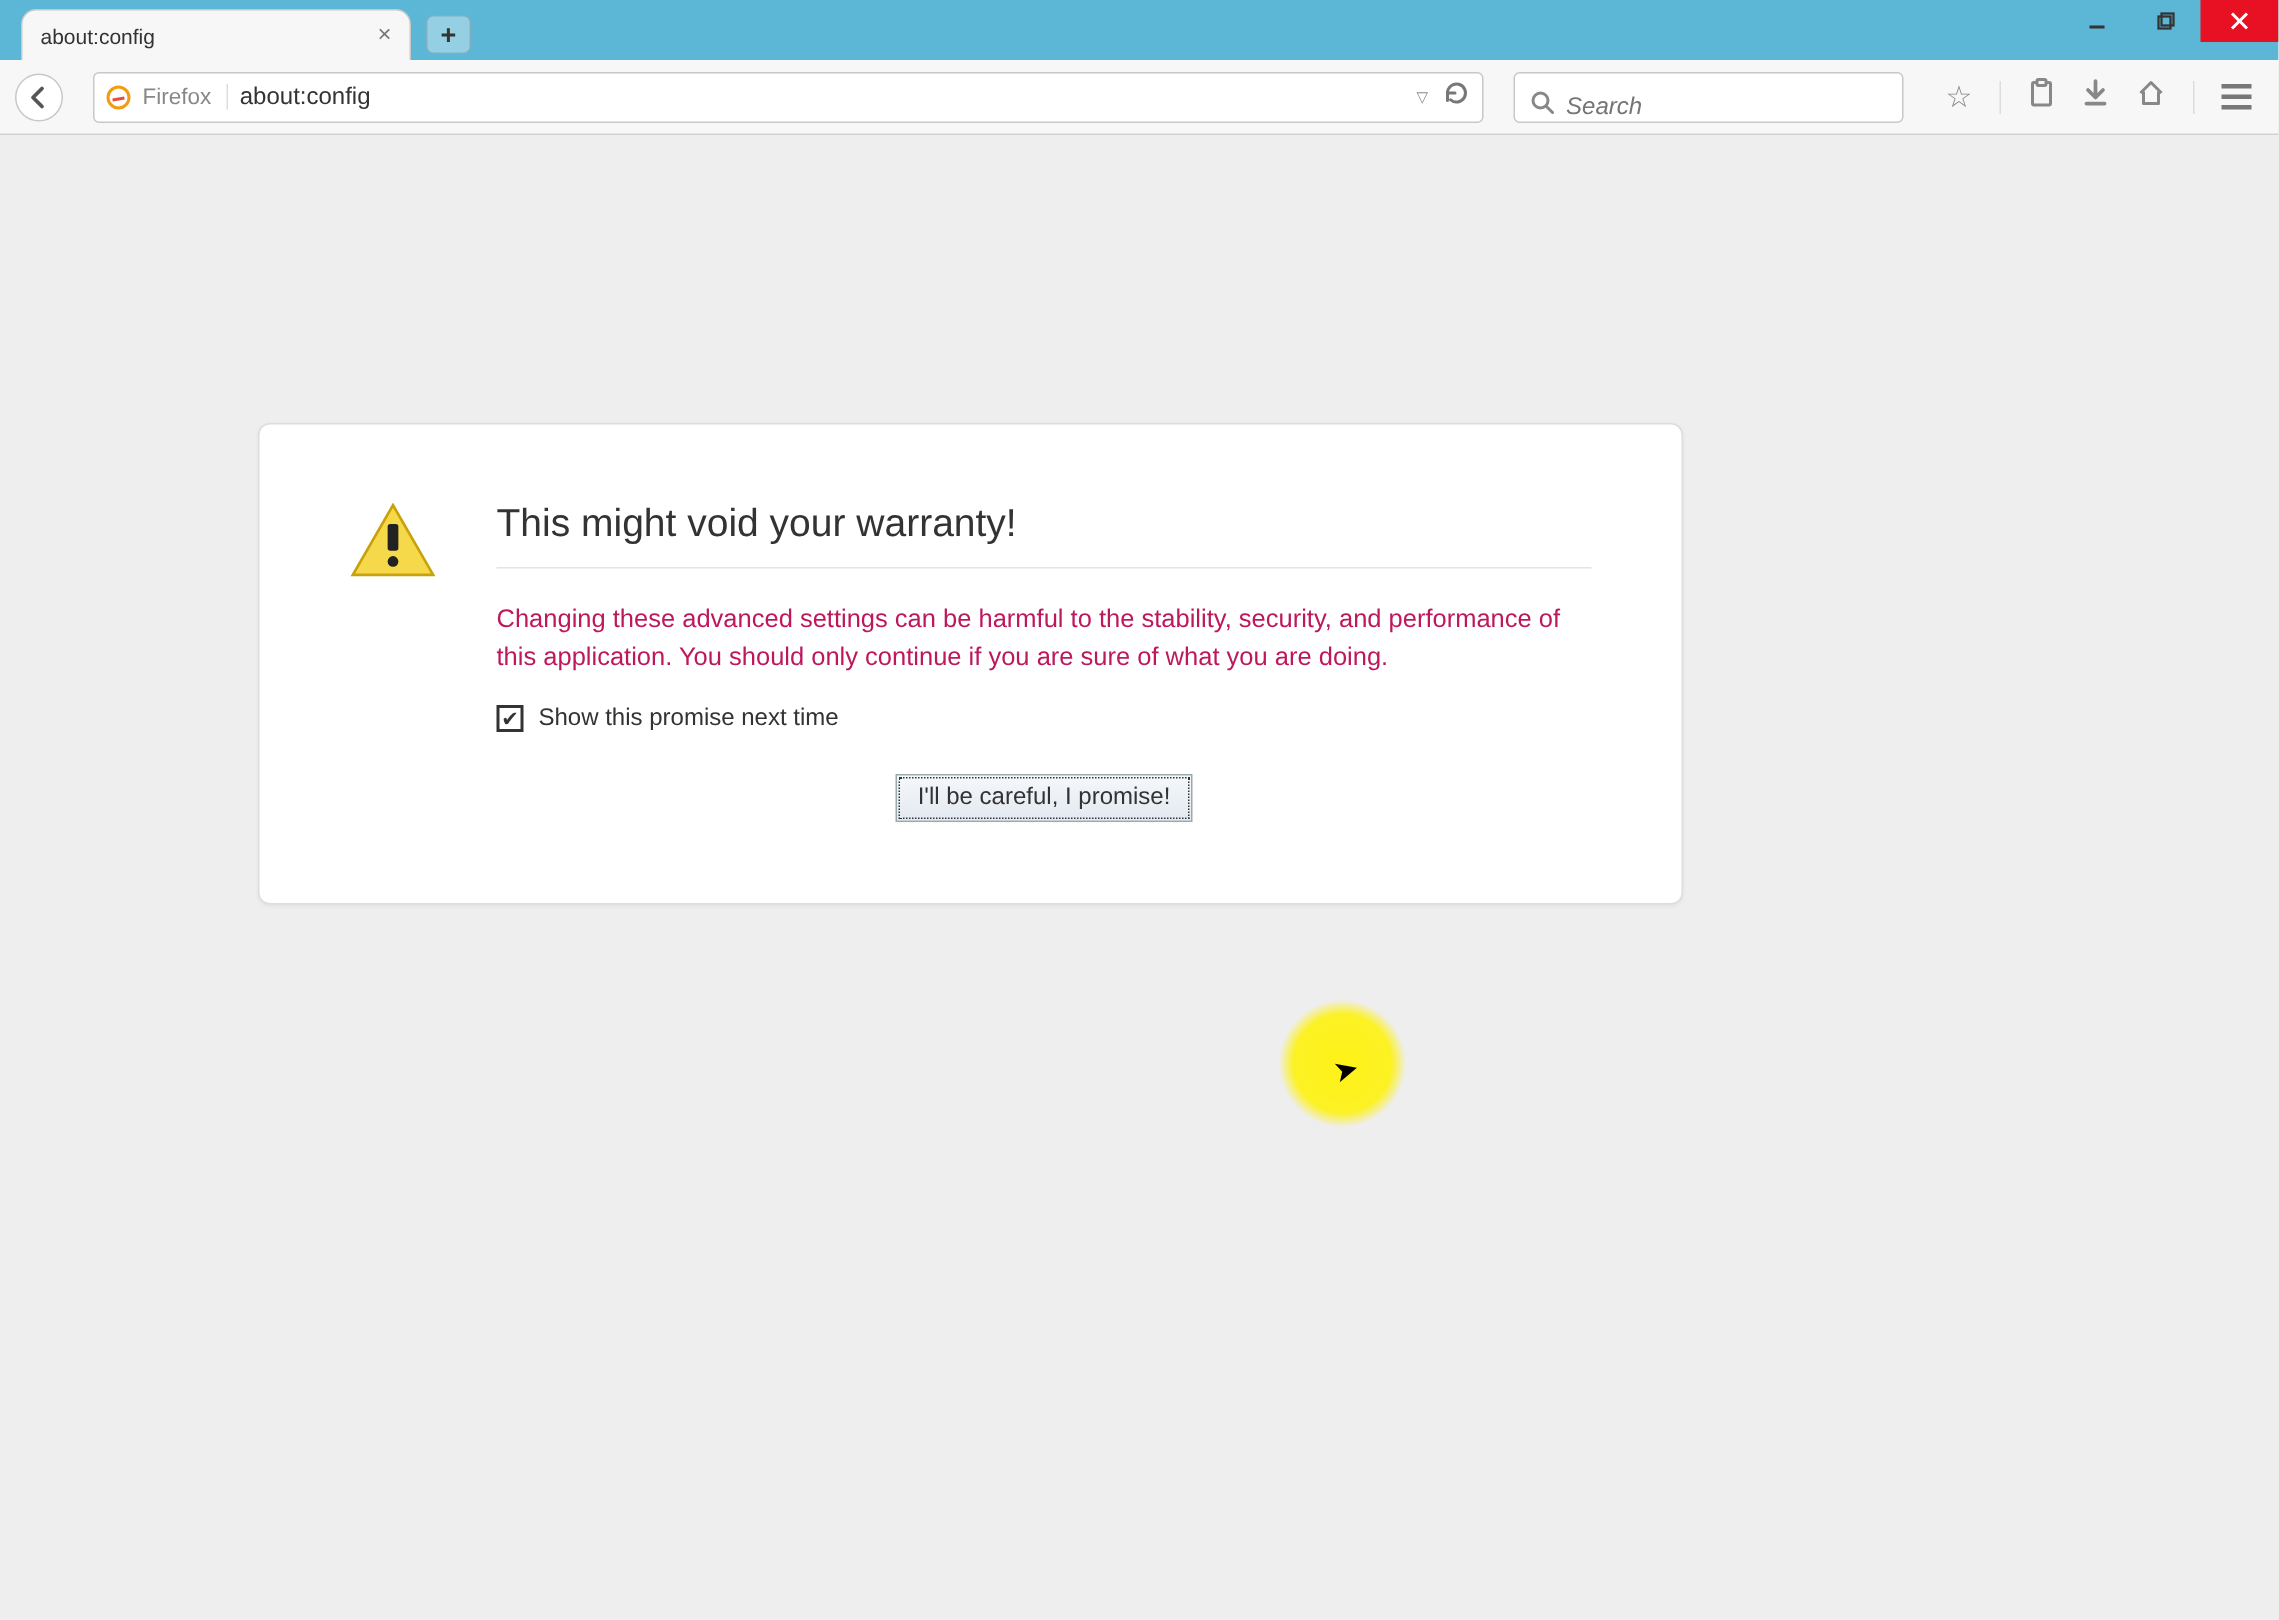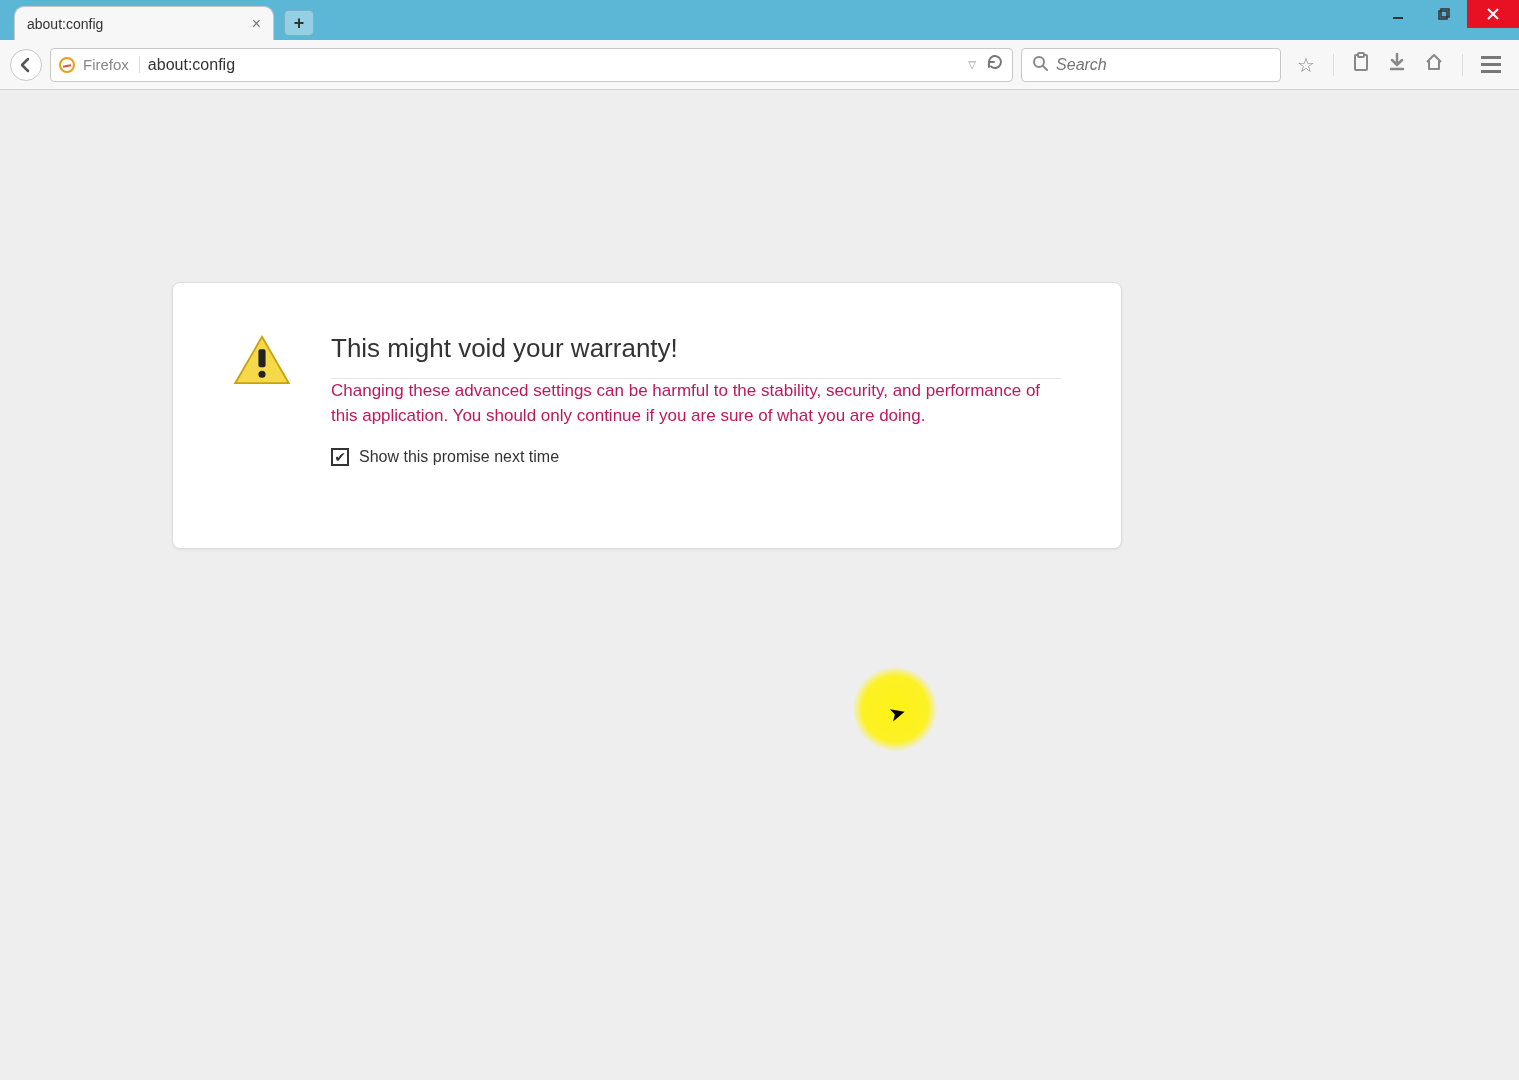--- a/index.html
+++ b/index.html
@@ -63,21 +63,21 @@
     .win-btn.close { background: #e81123; color: #fff; width: 52px; }
 
     
     .navbar {
       height: 50px;
       background: #f7f7f7;
       border-bottom: 1px solid #d1d1d1;
       display: flex;
       align-items: center;
       padding: 0 10px;
-      gap: 8px;
+      gap: 20px;
     }
     .back-btn {
       width: 32px; height: 32px;
       border: 1px solid #c8c8c8;
       border-radius: 50%;
       display: flex; align-items: center; justify-content: center;
       background: #fff; cursor: pointer;
       font-size: 18px; color: #555;
     }
     .urlbar {
@@ -106,21 +106,21 @@
       font-size: 16px; color: #333; background: transparent;
     }
     .url-end { display: flex; align-items: center; gap: 10px; color: #888; }
     .dropdown-marker { font-size: 10px; }
     .reload-icon { font-size: 18px; cursor: pointer; }
 
     .searchbar {
       width: 260px; height: 34px;
       border: 1px solid #c8c8c8; border-radius: 4px;
       background: #fff;
-      display: flex; align-items: center;
+      display: flex; align-items: flex-end;
       padding: 0 10px; gap: 8px;
     }
     .search-input {
       flex: 1; border: none; outline: none;
       font-size: 16px; background: transparent;
       font-style: italic; color: #888;
     }
     .toolbar-right {
       display: flex; align-items: center; gap: 18px;
       color: #888; padding: 0 8px;
@@ -148,21 +148,21 @@
       display: flex; gap: 40px;
     }
     .warn-icon {
       width: 58px; height: 50px; margin-top: 2px;
       flex-shrink: 0;
     }
     .card-body { flex: 1; }
     .card-title {
       font-size: 26px; color: #333; font-weight: 400;
       border-bottom: 1px solid #e4e4e4;
-      padding-bottom: 14px; 
+      padding-bottom: 14px; margin-bottom: 22px;
     }
     .card-text {
       font-size: 17px; color: #be185d; line-height: 1.45;
       margin-bottom: 20px;
     }
     .cbx-row {
       display: flex; align-items: center; gap: 10px;
       font-size: 16px; color: #333; margin-bottom: 28px;
     }
     .cbx {
@@ -297,18 +297,21 @@
       <rect x="28" y="16" width="8" height="20" rx="2" fill="#222"></rect>
       <circle cx="32" cy="44" r="4" fill="#222"></circle>
     </svg>
     <div class="card-body">
       <div class="card-title">This might void your warranty!</div>
       <div class="card-text">Changing these advanced settings can be harmful to the stability, security, and performance of this application. You should only continue if you are sure of what you are doing.</div>
       <div class="cbx-row">
         <span class="cbx">✔</span>
         <span>Show this promise next time</span>
       </div>
+      <div class="btn-row">
+        <button class="promise-btn">I'll be careful, I promise!</button>
+      </div>
     </div>
 
     <div class="cursor-highlight"></div>
     <span class="cursor-arrow">➤</span>
   </div>
 </div>
 
 </body></html>

